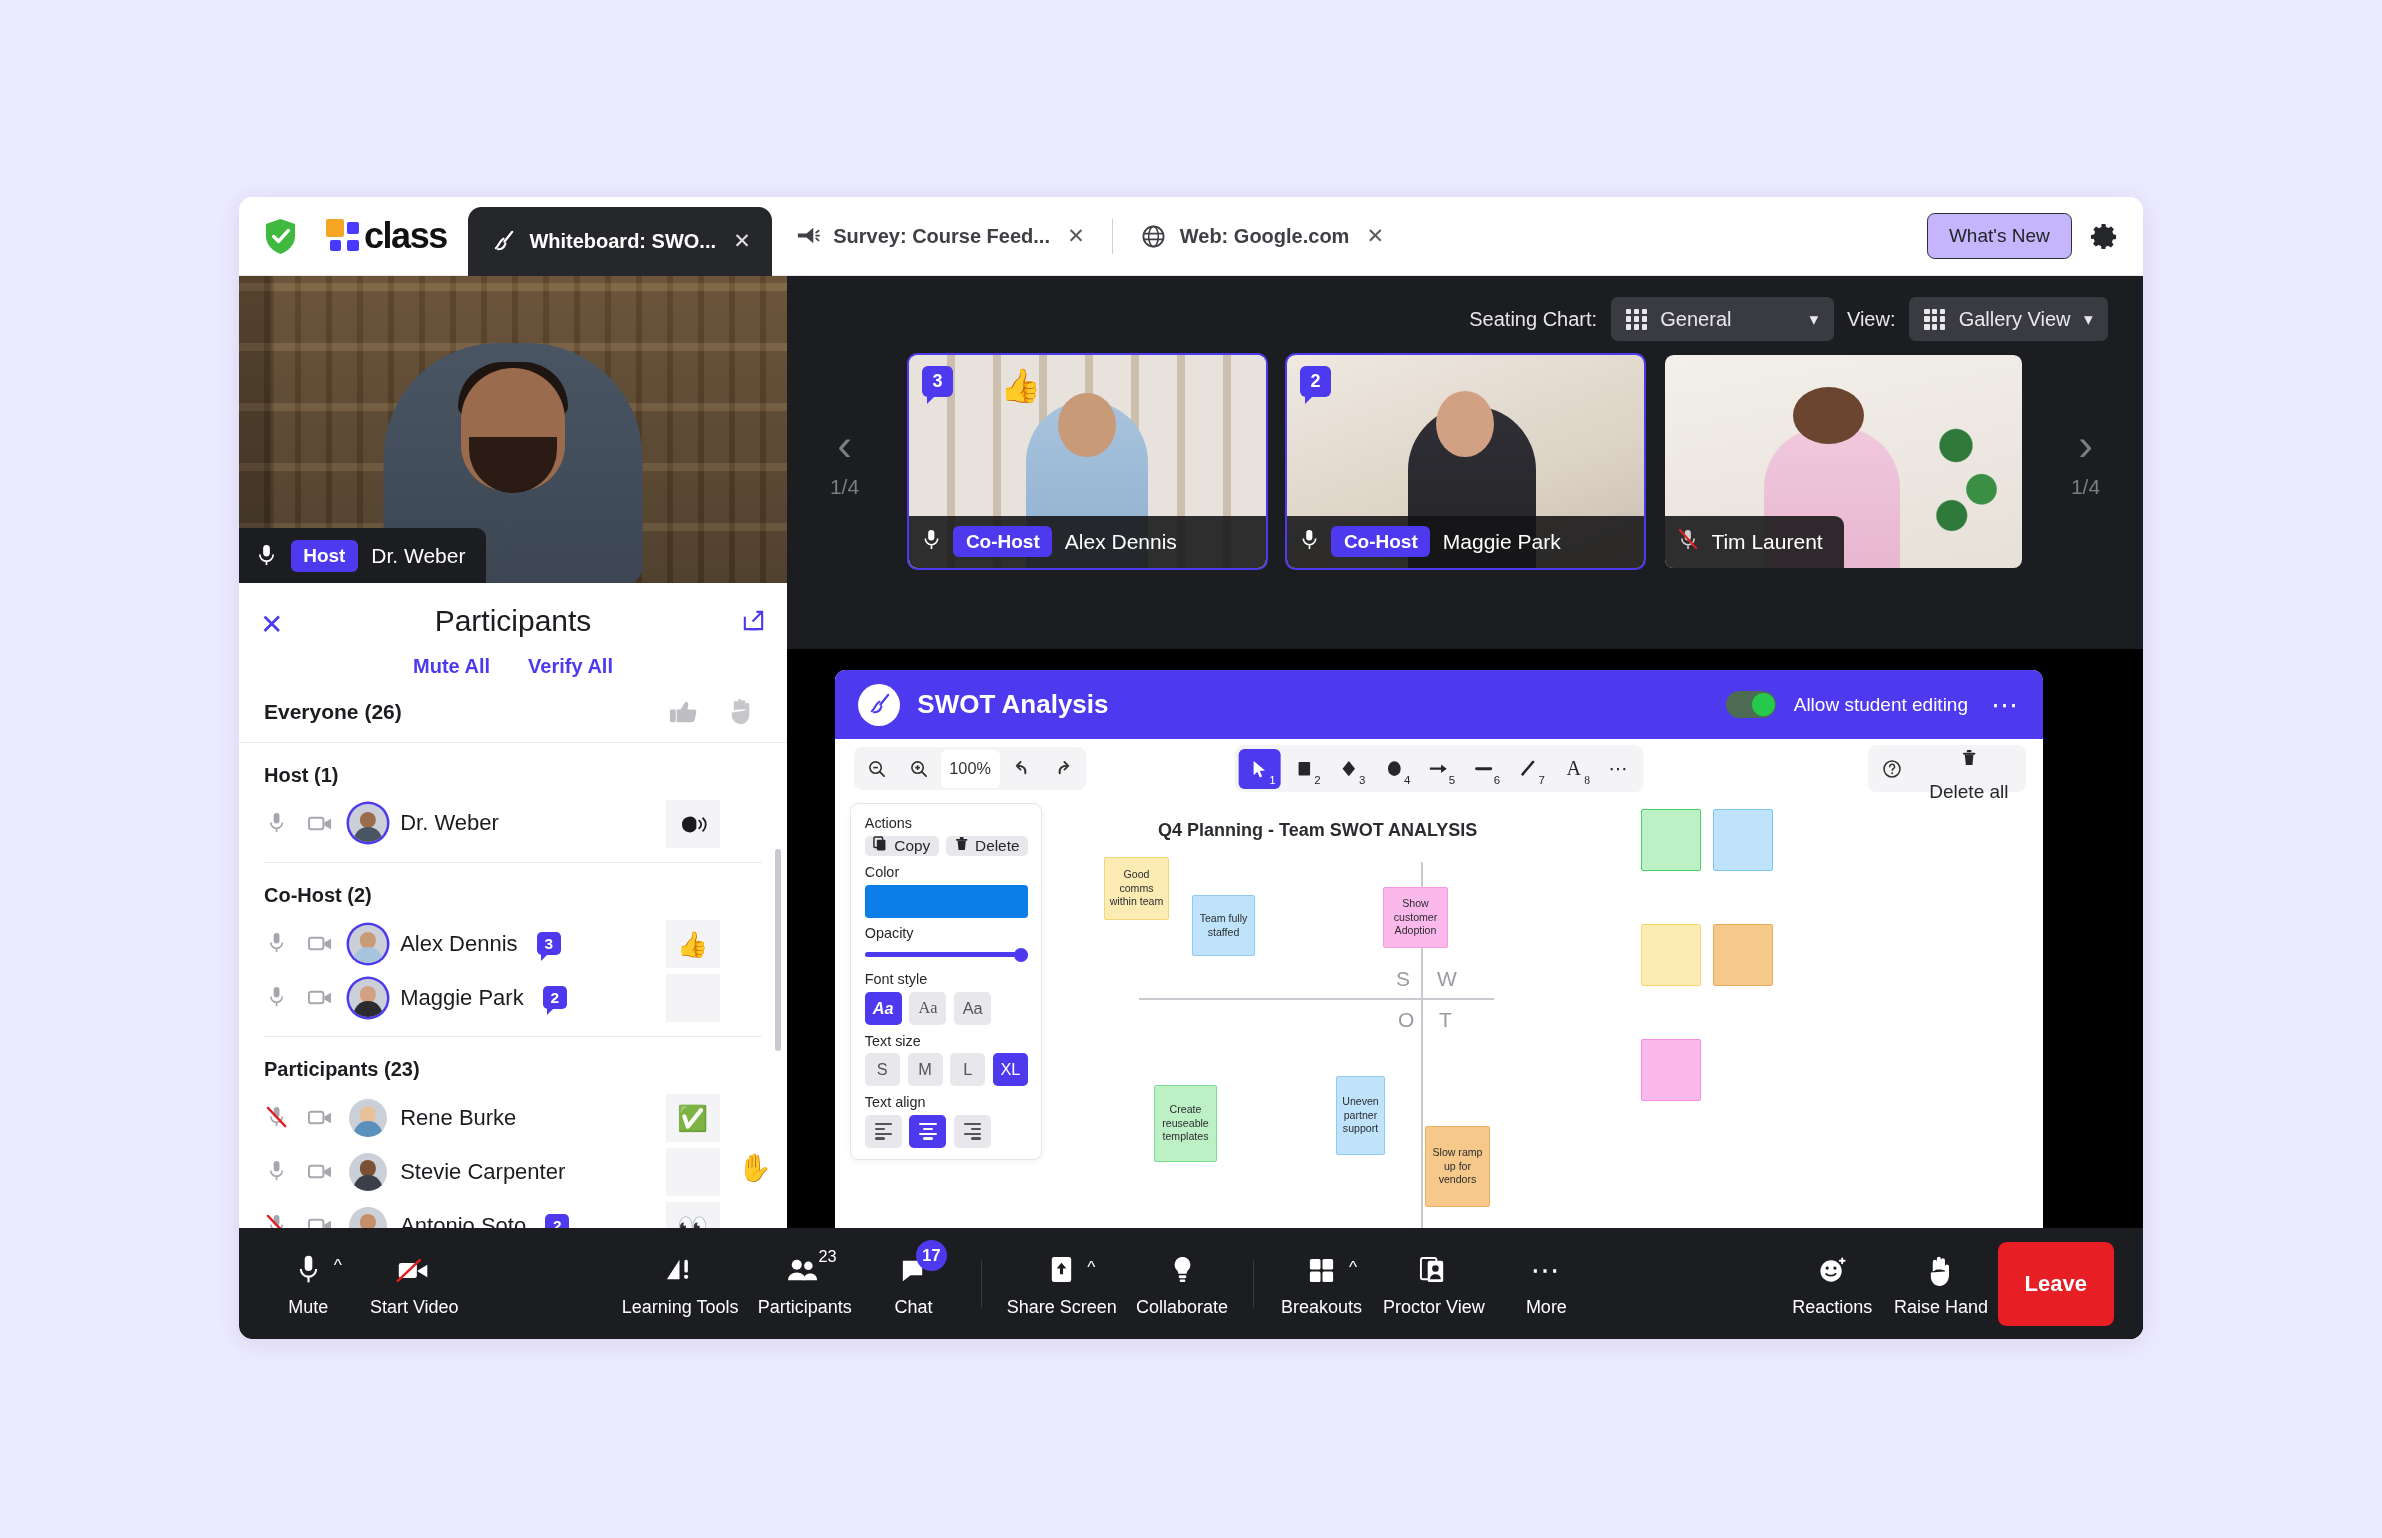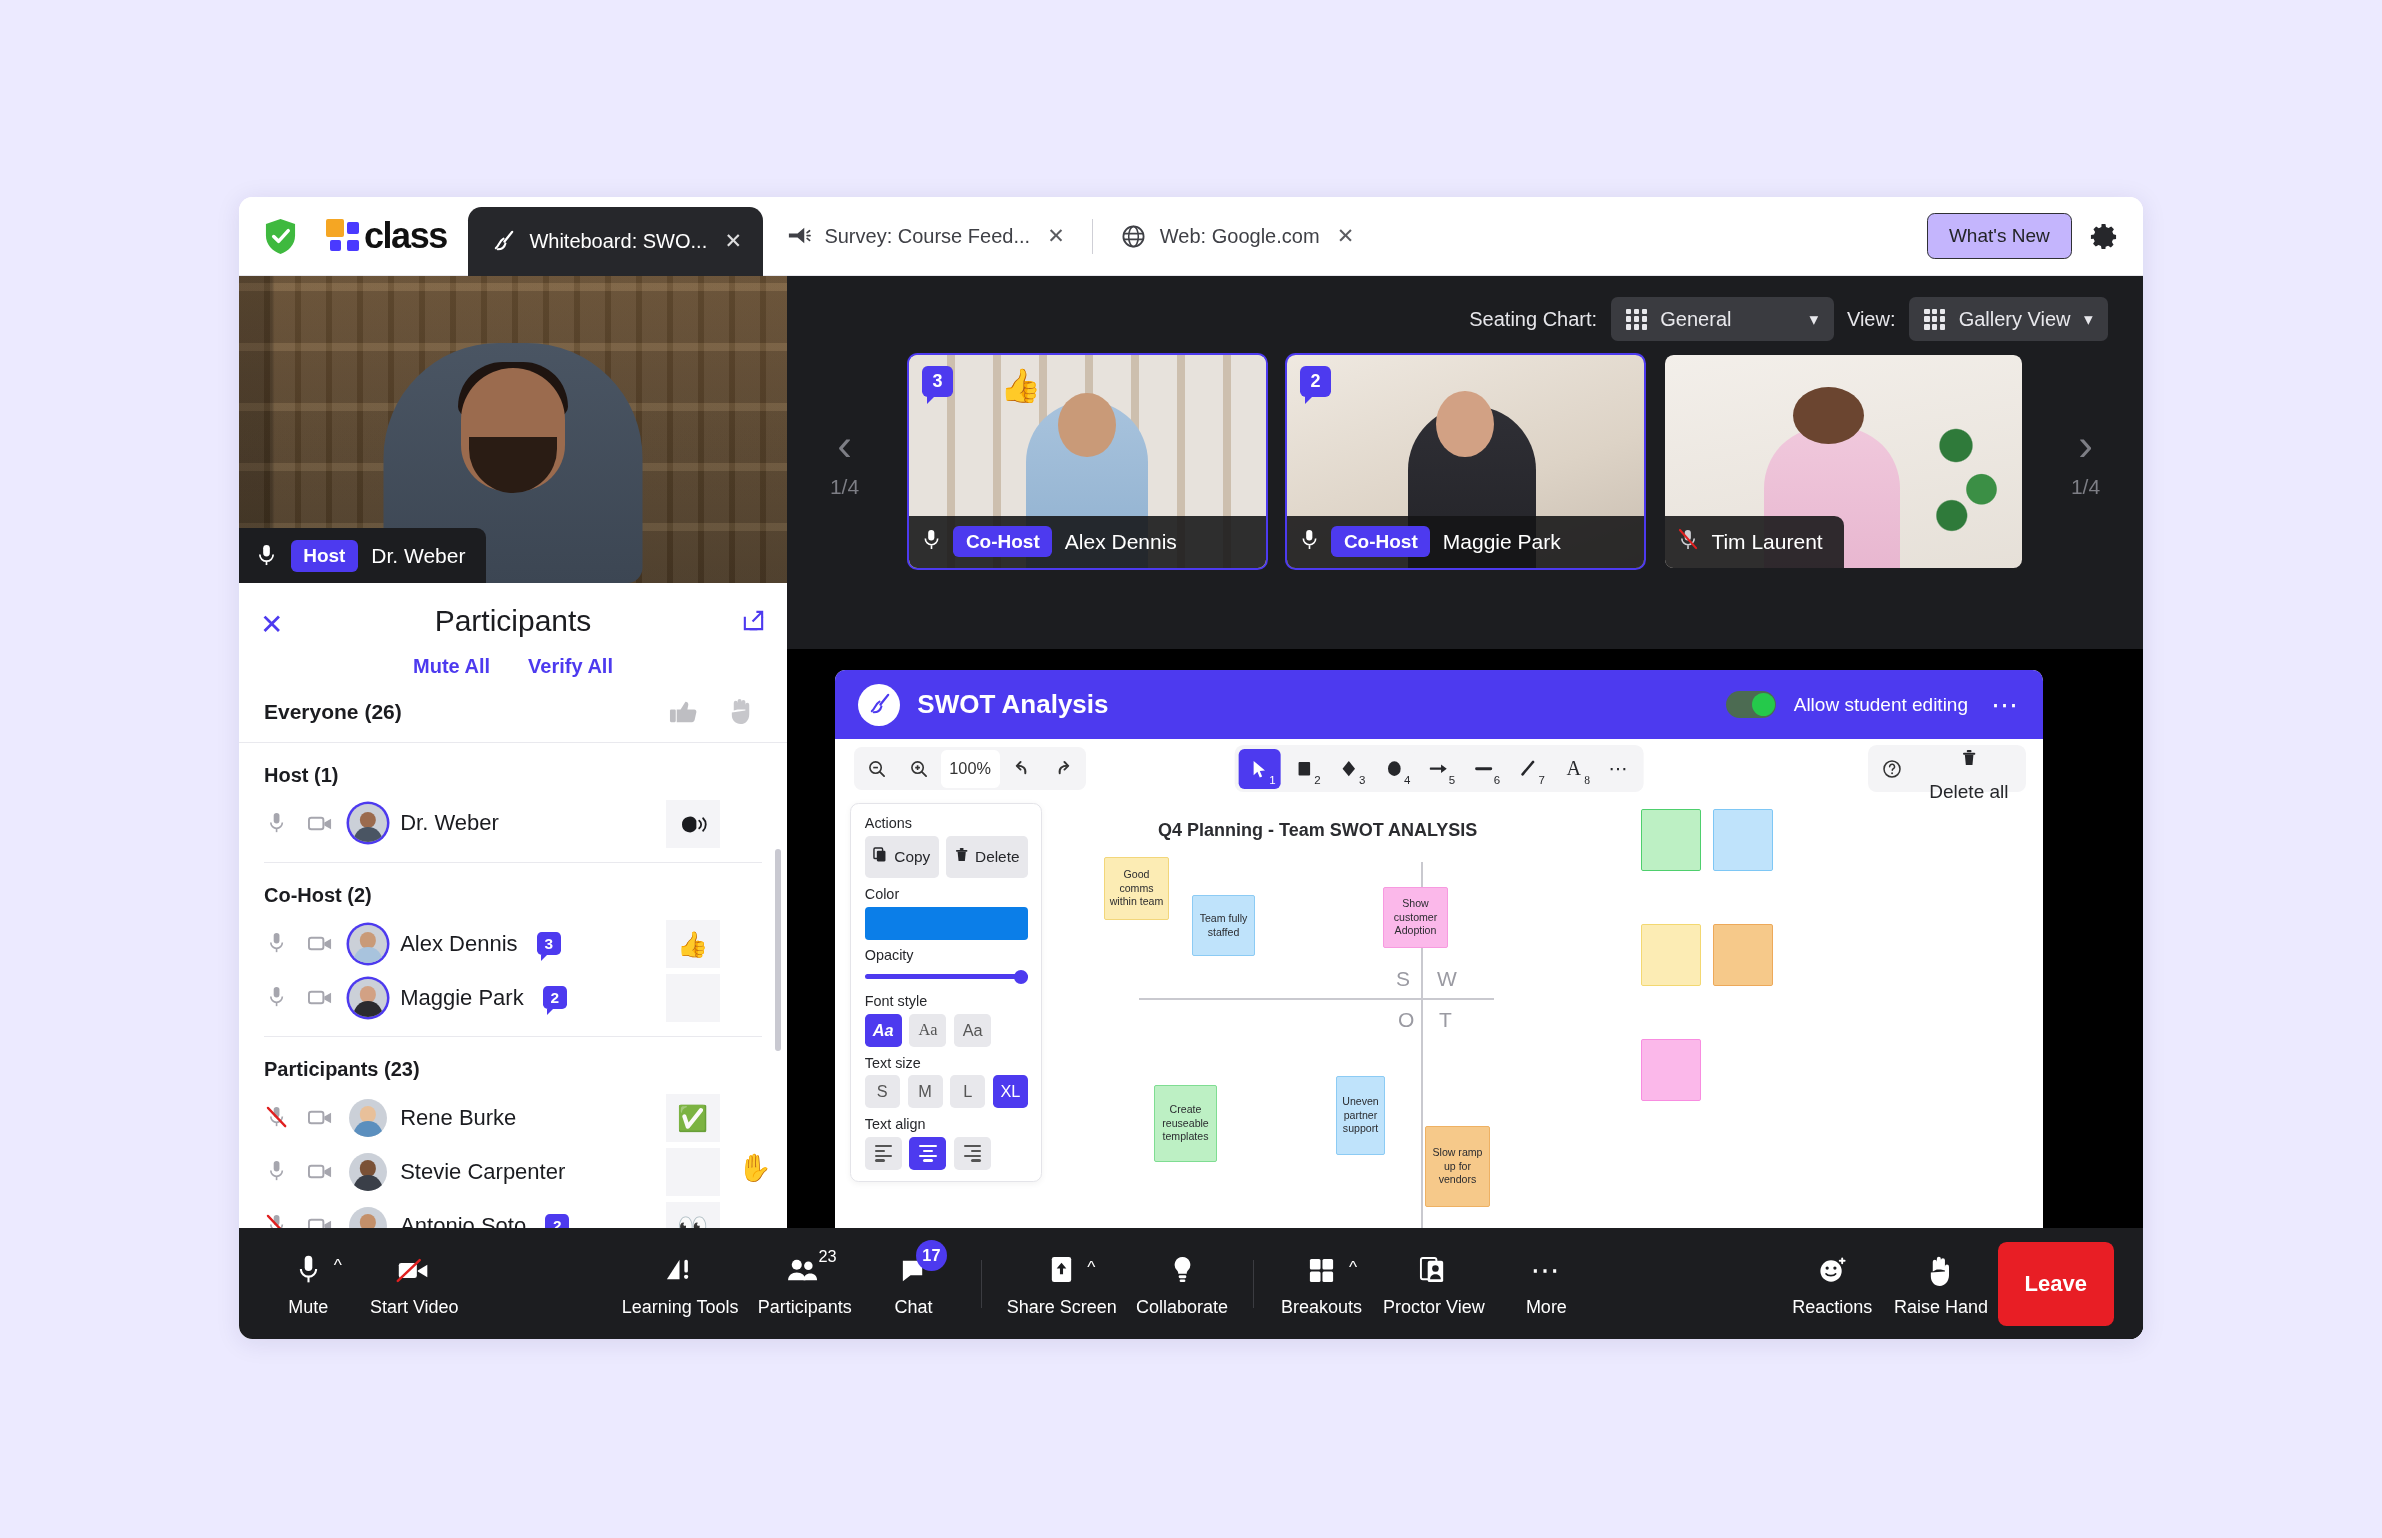--- a/index.html
+++ b/index.html
@@ -47,21 +47,21 @@
     display:flex; align-items:center; gap:13.4px;
     height: 79px; padding: 0 21px 0 23px;
     font-size: 20px; color: #3f4046;
     white-space: nowrap;
   }
   .tab.active {
     background: #26272b; color: #fff;
     border-radius: 13.4px 13.4px 0 0;
     height: 69px; align-self: flex-end;
   }
-  .tab .tlabel { font-size: 20px; }
+  .tab .tlabel { font-size: 20px; font-weight: bold; }
   .tab .tclose { font-size: 21px; opacity: .85; margin-left: 3.8px; }
   .tab-sep { width:1px; height:35px; background:#cfcfd6; align-self:center; margin: 0 5.8px; }
   .tabicon { width: 25px; height: 25px; display:inline-block; }
 
   .whatsnew {
     margin-left:auto; margin-right: 17.3px;
     border: 1.5px solid #2f3034; border-radius: 7.7px;
     font-size: 19px; color: #232428;
     padding: 10.6px 21px; background: #c4b5fd; white-space: nowrap;
   }
@@ -264,21 +264,21 @@
   .wb-canvas { position:relative; height: 477px; background:#fff; }
   .props {
     position:absolute; left: 15.4px; top: 3.8px; width: 192px;
     background:#fff; border:1px solid #e4e4e9; border-radius: 8.6px;
     padding: 11.5px 13.4px; box-shadow: 0 1.9px 6.7px rgba(0,0,0,.05);
   }
   .props .lab { font-size: 14.4px; color:#26272b; margin: 7.7px 0 4.8px; }
   .props .lab:first-child { margin-top:0; }
   .prow2 { display:flex; gap: 7.7px; }
   .pbtn {
-    flex:1 1 auto; height: 42px; background:#e8e8ec; border-radius:4.8px;
+    flex:1 1 auto; height: 20px; background:#e8e8ec; border-radius:4.8px;
     display:flex; align-items:center; justify-content:center; gap:6.7px;
     font-size: 15.4px; color:#26272b;
   }
   .colorbar { height: 33px; background:#0b7ee8; border-radius:3.8px; }
   .slider { position:relative; height: 17.3px; display:flex; align-items:center; }
   .slider .track { height: 4.8px; background:#4d3aef; width:100%; border-radius:2.9px; }
   .slider .knob { position:absolute; right:0; width: 14.4px; height:14.4px; border-radius:50%; background:#4d3aef; }
   .sbtn {
     width: 37px; height: 33px; background:#e8e8ec; border-radius:4.8px;
     display:flex; align-items:center; justify-content:center; font-size: 16.3px; color:#555;

